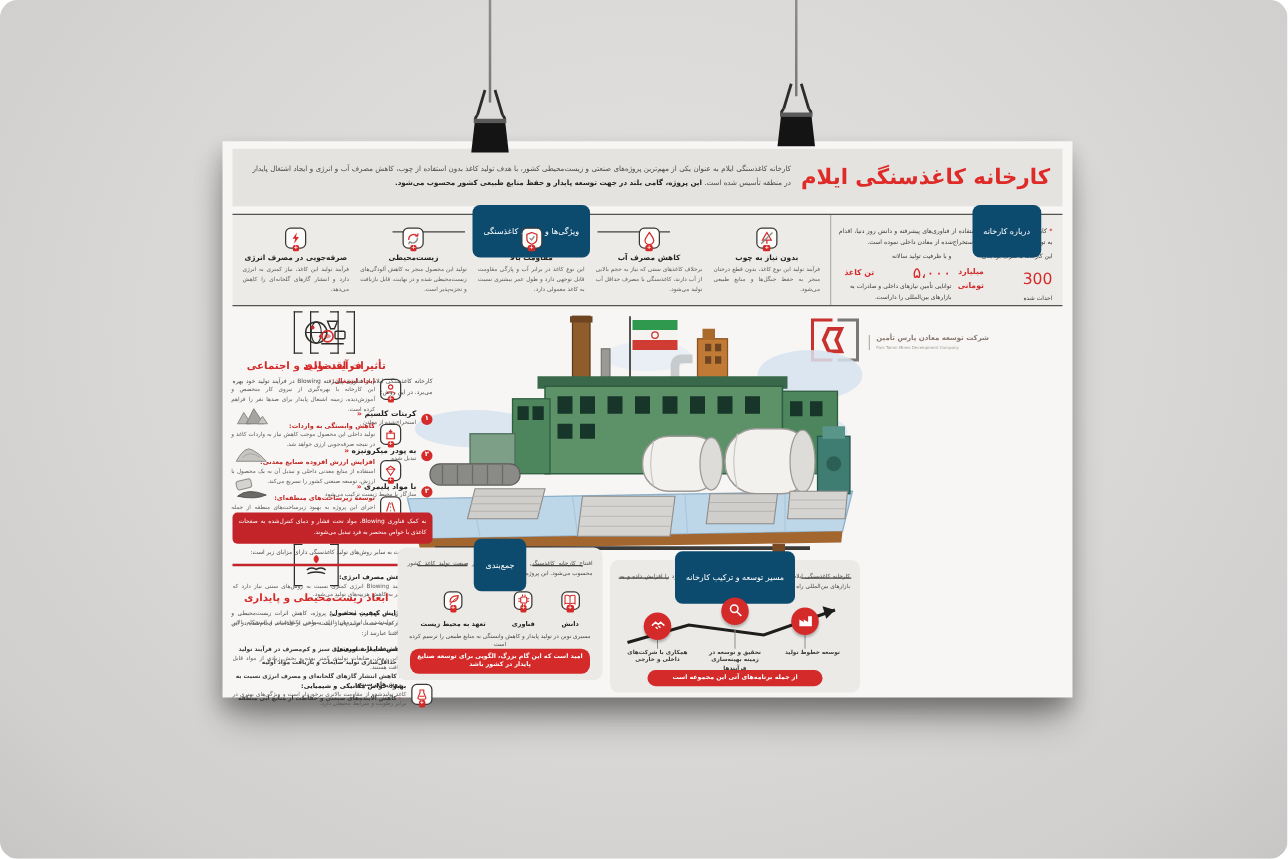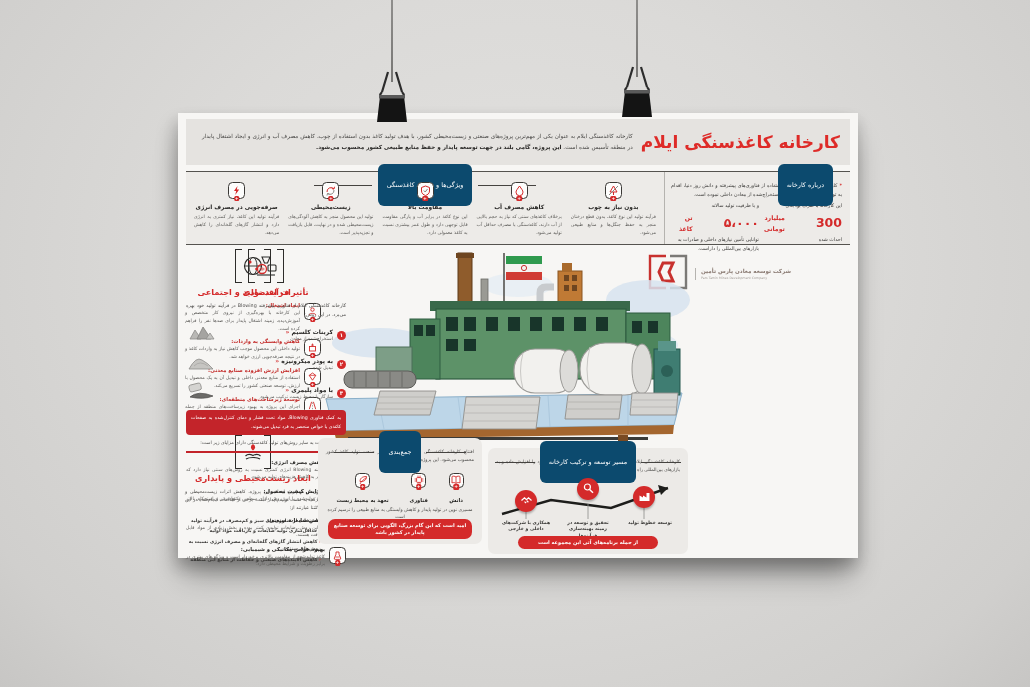--- a/index.html
+++ b/index.html
@@ -1,18 +1,18 @@
 <!DOCTYPE html>
 <html lang="fa"><head>
 <meta charset="utf-8">
 <style>
   html,body{margin:0;padding:0;}
   body{width:1030px;height:687px;overflow:hidden;font-family:"DejaVu Sans","Liberation Sans",sans-serif;}
   .scene{position:relative;width:1030px;height:687px;
-    background:radial-gradient(ellipse at 50% 38%, #e2e1df 0%, #dbdad8 45%, #d0cfcd 85%, #c7c6c4 100%);}
+    background:radial-gradient(ellipse at 50% 38%, #e2e1df 0%, #dbdad8 45%, #d0cfcd 85%, #c7c6c4 100%);border-radius:14px;}
   
   .string{position:absolute;top:0;width:2px;background:linear-gradient(#8f8e8c,#777674);z-index:5;}
   .string-left{left:391px;height:82px;}
   .string-right{left:636px;height:77px;}
   
   .clip{position:absolute;z-index:6;}
   .clip svg{display:block;}
   .clip-left{left:374px;top:70px;}
   .clip-right{left:619px;top:65px;}
   
@@ -30,21 +30,21 @@
   .strip{position:absolute;right:8px;top:58px;width:664px;height:74px;background:#edebe8;
     border-top:1px solid #55534f;border-bottom:1px solid #55534f;}
   .badge{background:#0c4a6e;color:#fff;font-size:6.4px;font-weight:normal;border-radius:6px;
     padding:18px 9px;line-height:1;white-space:nowrap;}
   .aboutbox{position:absolute;right:0;top:0;bottom:0;width:186px;border-left:1px solid #b5b3af;padding:9px 8px 3px 6px;}
   .about-badge{position:absolute;top:-8px;right:17px;}
   .about-intro{font-size:4.9px;line-height:1.85;color:#3c3b39;text-align:justify;}
   .about-intro::before{content:"* ";color:#d42a2a;font-weight:bold;}
   .about-cols{display:flex;margin-top:3px;gap:5px;}
   .acol{font-size:4.8px;color:#3c3b39;line-height:1.8;}
-  .acol .big{color:#d42a2a;font-weight:bold;font-size:12.5px;line-height:1;padding-left:29px;}
+  .acol .big{color:#d42a2a;font-weight:normal;font-size:12.5px;line-height:1;padding-left:29px;}
   .acol .unit{color:#d42a2a;font-weight:bold;font-size:6.2px;}
   .numrow{display:flex;align-items:center;gap:2px;margin:1.5px 0;}
   
   .features{position:absolute;right:186px;left:0;top:0;bottom:0;}
   .feat-badge-row{position:absolute;top:-8px;right:0;left:0;display:flex;align-items:center;justify-content:center;gap:6px;}
   .feat-badge-row .ln{height:1px;background:#454340;width:58px;}
   .feat-items{display:flex;padding:10px 6px 0;gap:5px;}
   .fitem{flex:1;display:flex;flex-direction:column;align-items:center;}
   .icnbox{position:relative;width:17px;height:17px;border:1px solid #3a3835;border-radius:4.5px;background:#fdfdfc;
     display:flex;align-items:center;justify-content:center;margin-bottom:5px;}

